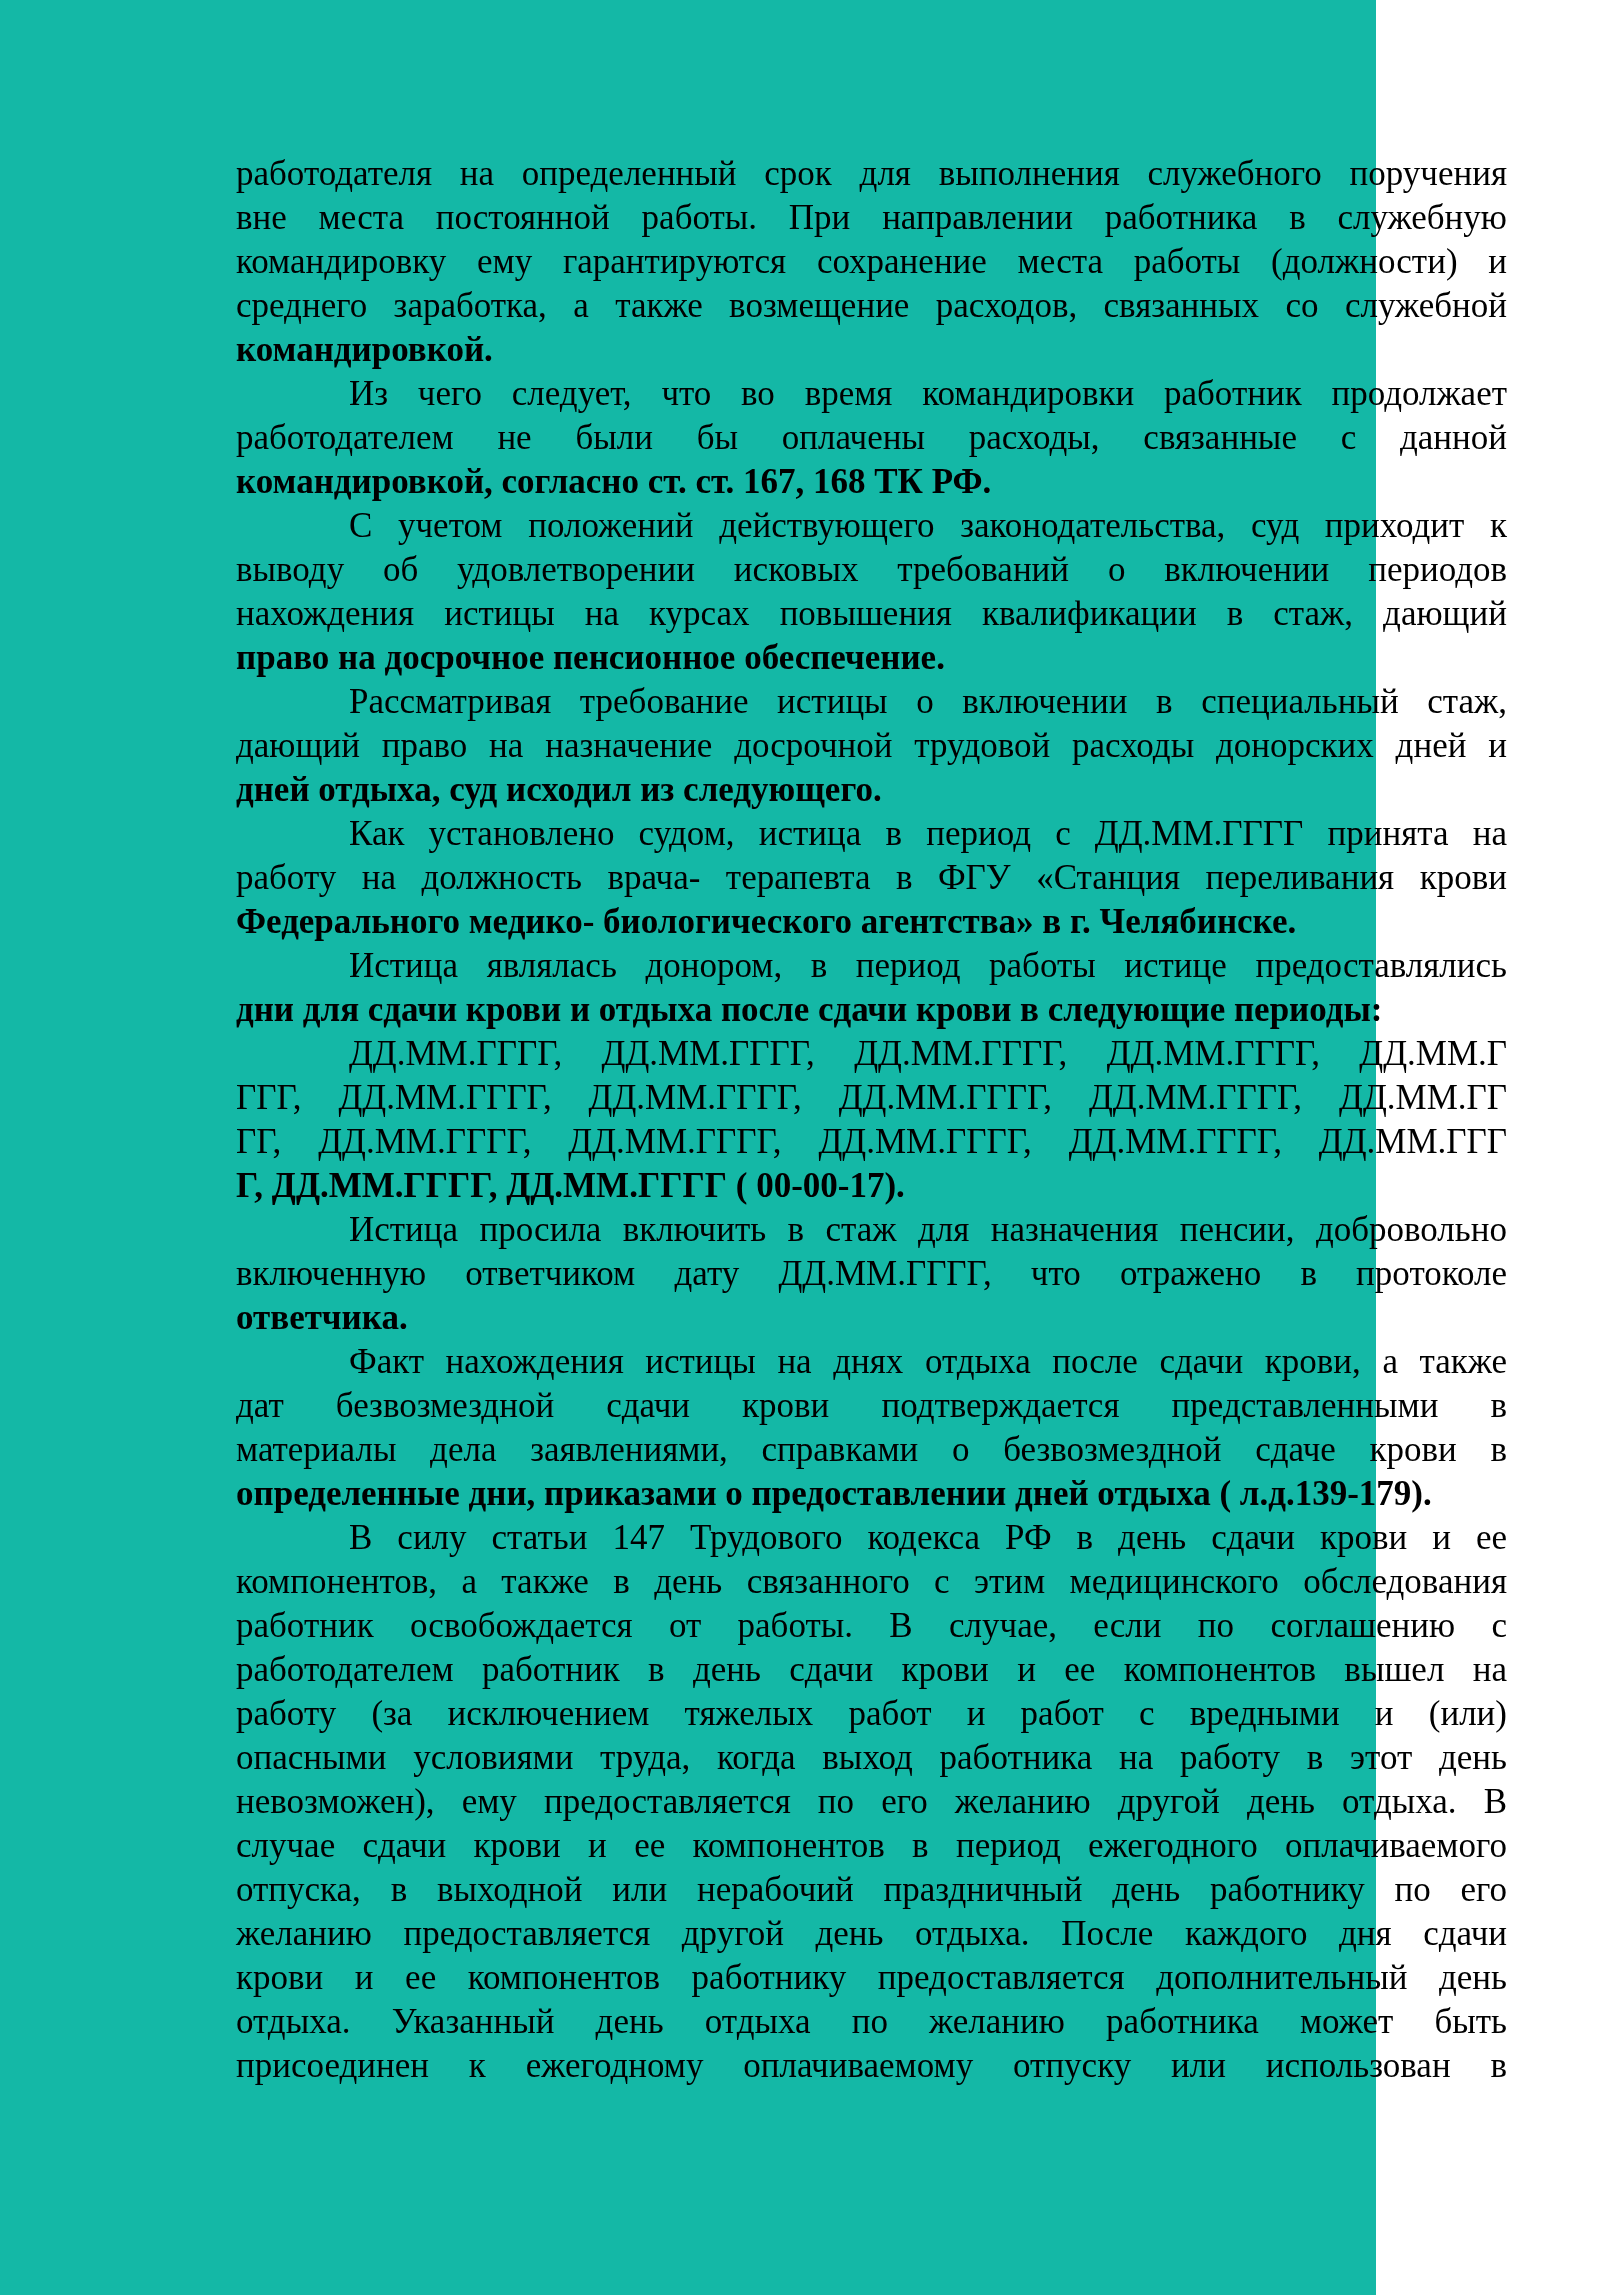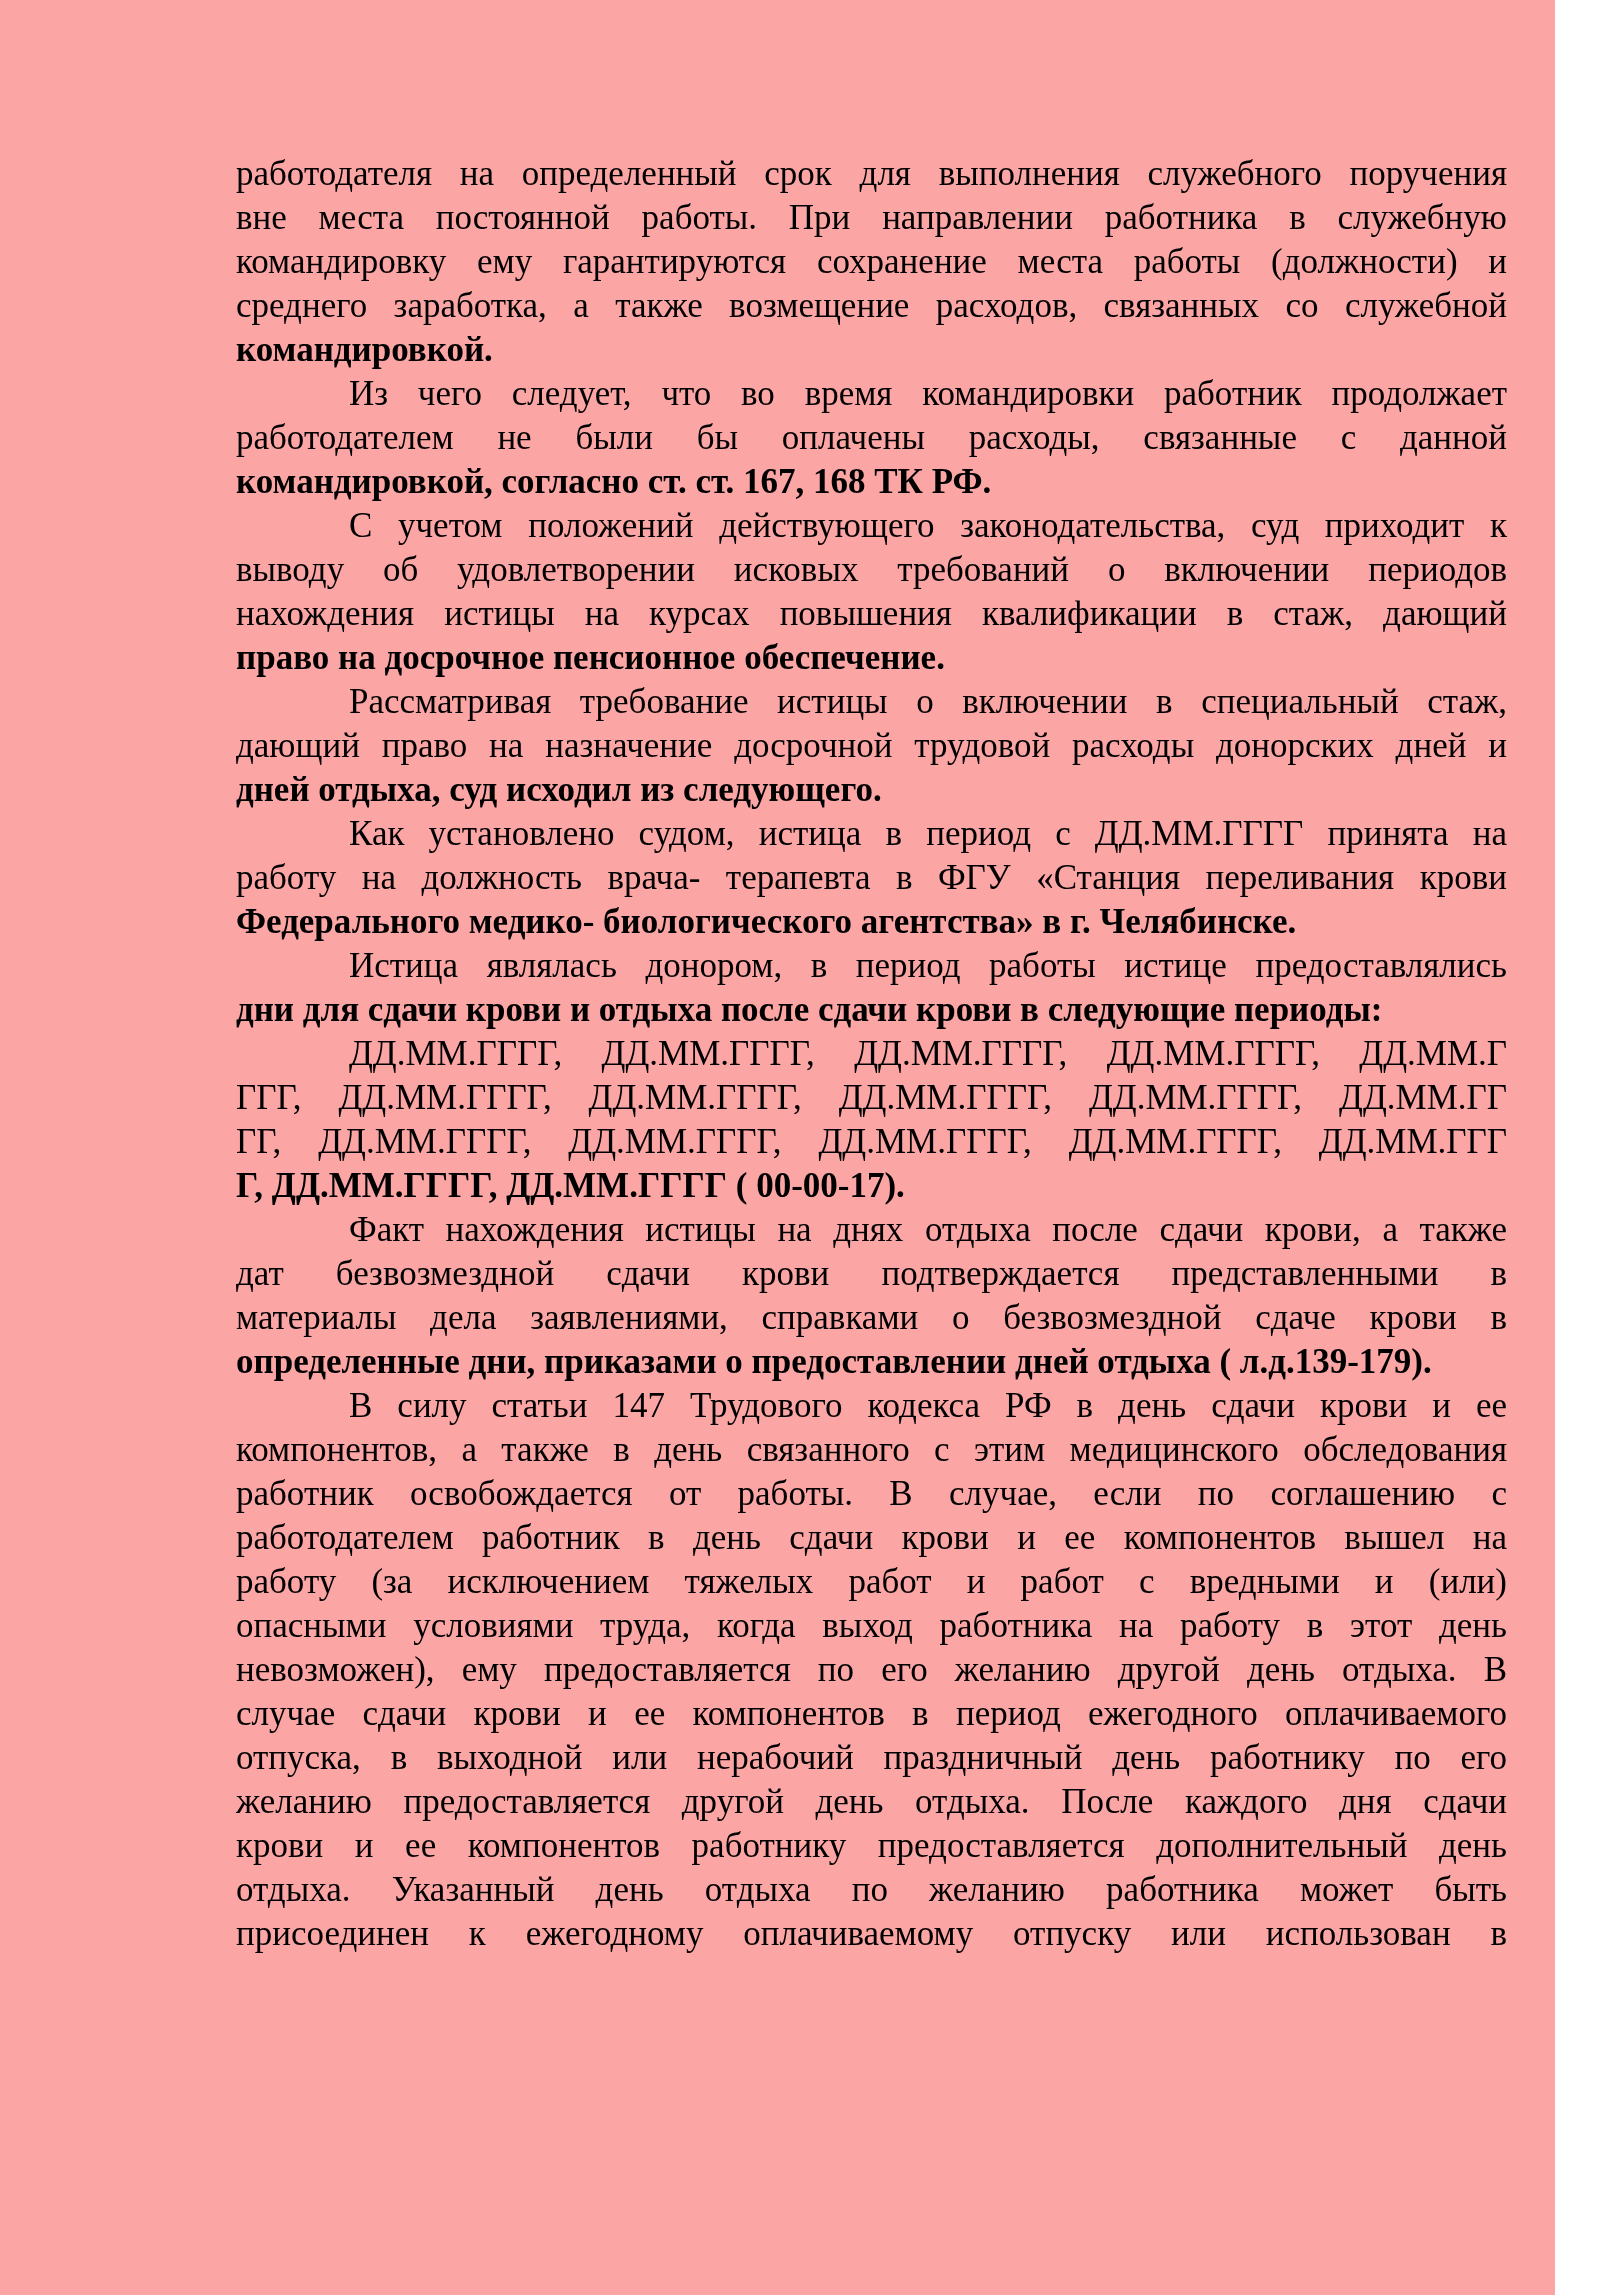--- a/index.html
+++ b/index.html
@@ -7,23 +7,23 @@
     padding: 0;
   }
   body {
     width: 1623px;
     height: 2295px;
     background: #ffffff;
     overflow: hidden;
   }
   .page {
     position: relative;
-    width: 1555px;
+    width: 1376px;
     height: 2295px;
-    background: #fca5a5;
+    background: #14b8a6;
   }
   .text-block {
     position: absolute;
     left: 236px;
     top: 152px;
     width: 1271px;
     color: #000000;
     font-family: "Liberation Serif", "DejaVu Serif", serif;
     font-size: 35px;
     line-height: 44px;
@@ -83,20 +83,25 @@
         <div class="line indent">Истица являлась донором, в период работы истице предоставлялись</div>
         <div class="line flush">дни для сдачи крови и отдыха после сдачи крови в следующие периоды:</div>
       </div>
       <div class="paragraph">
         <div class="line indent">ДД.ММ.ГГГГ, ДД.ММ.ГГГГ, ДД.ММ.ГГГГ, ДД.ММ.ГГГГ, ДД.ММ.Г</div>
         <div class="line">ГГГ, ДД.ММ.ГГГГ, ДД.ММ.ГГГГ, ДД.ММ.ГГГГ, ДД.ММ.ГГГГ, ДД.ММ.ГГ</div>
         <div class="line">ГГ, ДД.ММ.ГГГГ, ДД.ММ.ГГГГ, ДД.ММ.ГГГГ, ДД.ММ.ГГГГ, ДД.ММ.ГГГ</div>
         <div class="line flush">Г, ДД.ММ.ГГГГ, ДД.ММ.ГГГГ ( 00-00-17).</div>
       </div>
       <div class="paragraph">
+        <div class="line indent">Истица просила включить в стаж для назначения пенсии, добровольно</div>
+        <div class="line">включенную ответчиком дату ДД.ММ.ГГГГ, что отражено в протоколе</div>
+        <div class="line flush">ответчика.</div>
+      </div>
+      <div class="paragraph">
         <div class="line indent">Факт нахождения истицы на днях отдыха после сдачи крови, а также</div>
         <div class="line">дат безвозмездной сдачи крови подтверждается представленными в</div>
         <div class="line">материалы дела заявлениями, справками о безвозмездной сдаче крови в</div>
         <div class="line flush">определенные дни, приказами о предоставлении дней отдыха ( л.д.139-179).</div>
       </div>
       <div class="paragraph">
         <div class="line indent">В силу статьи 147 Трудового кодекса РФ в день сдачи крови и ее</div>
         <div class="line">компонентов, а также в день связанного с этим медицинского обследования</div>
         <div class="line">работник освобождается от работы. В случае, если по соглашению с</div>
         <div class="line">работодателем работник в день сдачи крови и ее компонентов вышел на</div>

